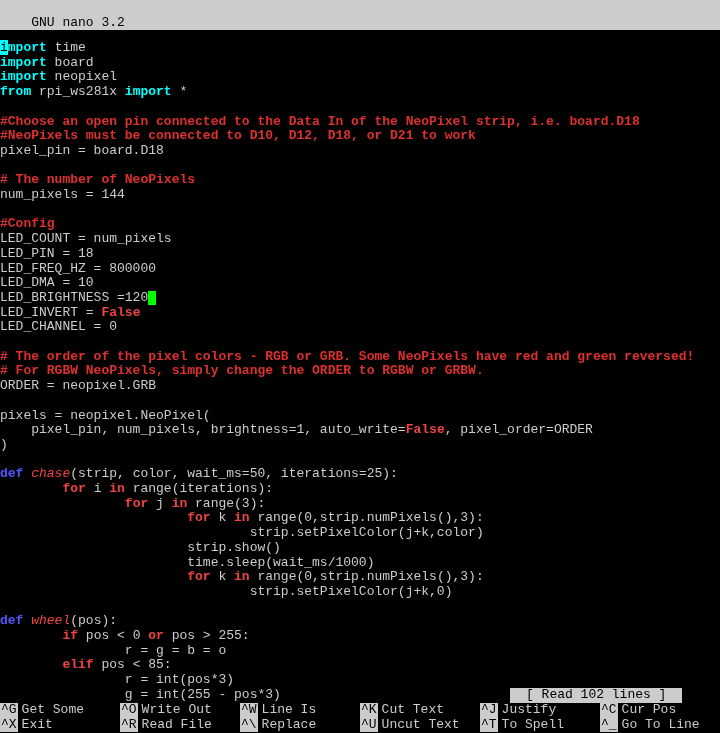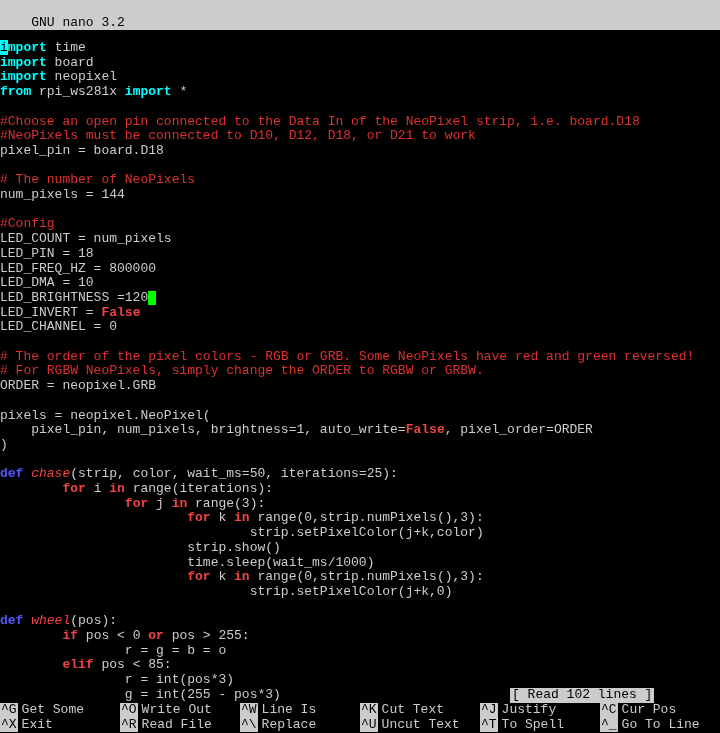--- a/index.html
+++ b/index.html
@@ -24,38 +24,38 @@
     font-weight: normal;
   }
   .titlebar span { display:inline-block; }
   .code {
     padding: 11px 0 0 0;
     white-space: pre;
   }
   .line { display:block; min-height:14.7px; }
   .kw-import { color: #00ffff; font-weight: bold; }
   .kw-from { color:#00ffff; font-weight:bold;text-align:center; }
-  .comment-bold { color:#dd3030; font-weight:normal; }
+  .comment-bold { color:#dd3030; font-weight:bold; }
   .kw { color:#ef4444; font-weight:bold; }
   .def { color:#5555ff; font-weight:bold; }
   .fname { color:#ef4444;font-style:italic; }
   .plain { color:#ccc; }
   .cursor {
     display:inline-block;
     background:#00ff00;
     width:8px; height:14px;
     vertical-align:text-bottom;
   }
   .status-read {
     position:absolute;
     bottom:30px;
     left:510px;
     background:#ccc;
     color:#000;
-    padding:0 2px;
+    padding:0 16px;
   }
   .shortcuts {
     position:absolute;
     bottom:0;
     left:0;
     right:0;
     height:30px;
     background:#000;
     color:#ccc;
   }

